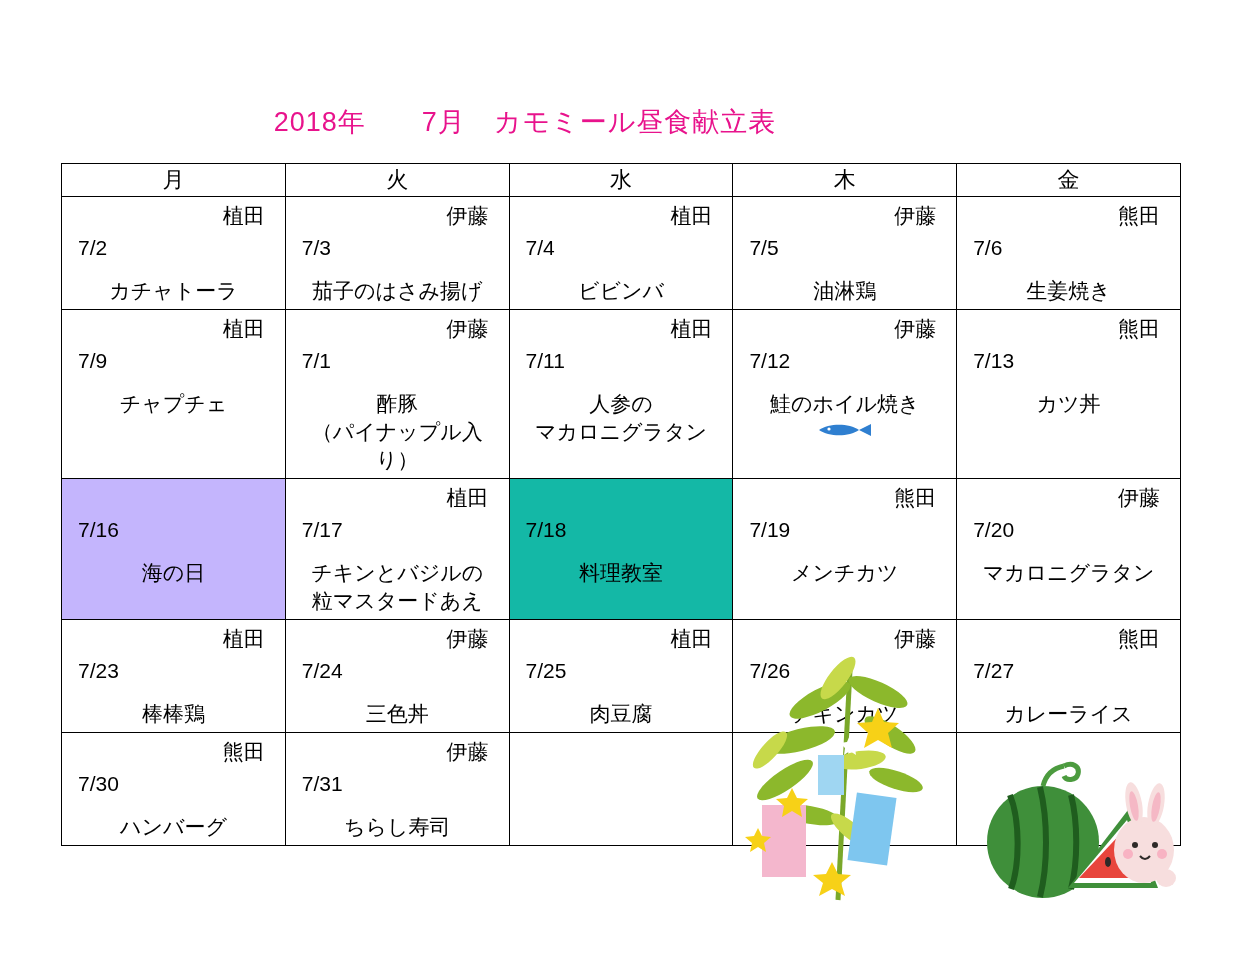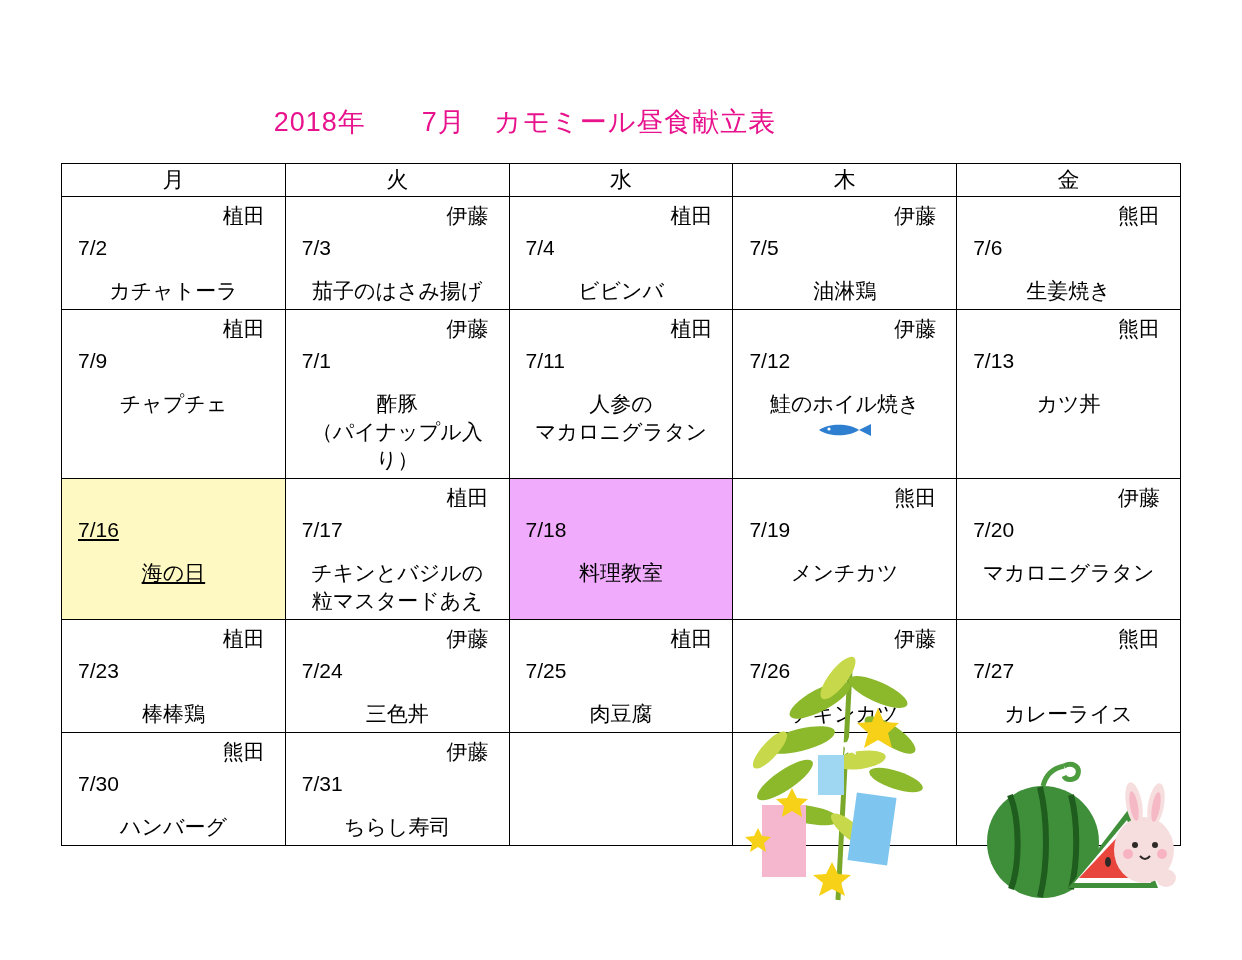--- a/index.html
+++ b/index.html
@@ -70,22 +70,22 @@
   .cell-date { padding-left: 6px; margin-top: 32px; }
   .cell-staff { padding-right: 10px; }
   .cell-body {
     margin-top: 16px;
     text-align: center;
     font-size: 21px;
     line-height: 28px;
     white-space: pre-line;
   }
   .cell-holiday .cell-head { justify-content: flex-start; }
-  td.holiday { background: #fef9c3; text-decoration: underline; }
-  td.cooking { background: #f0abfc; }
+  td.holiday { background: #c4b5fd; }
+  td.cooking { background: #14b8a6; }
   .fish-mark {
     display: block;
     text-align: center;
     margin-top: 2px;
     height: 14px;
   }
   .fish-svg { vertical-align: middle; }
   .notes {
     position: absolute;
     left: 62px;

